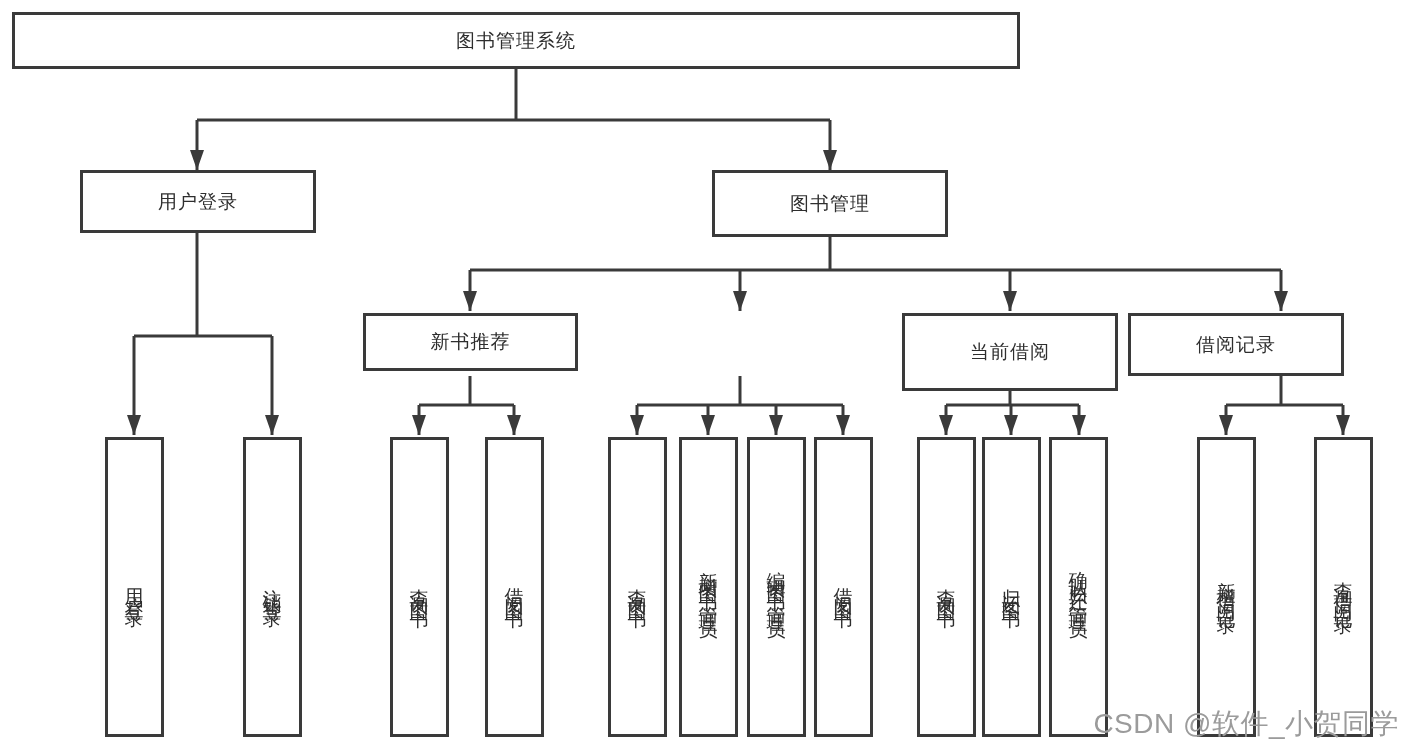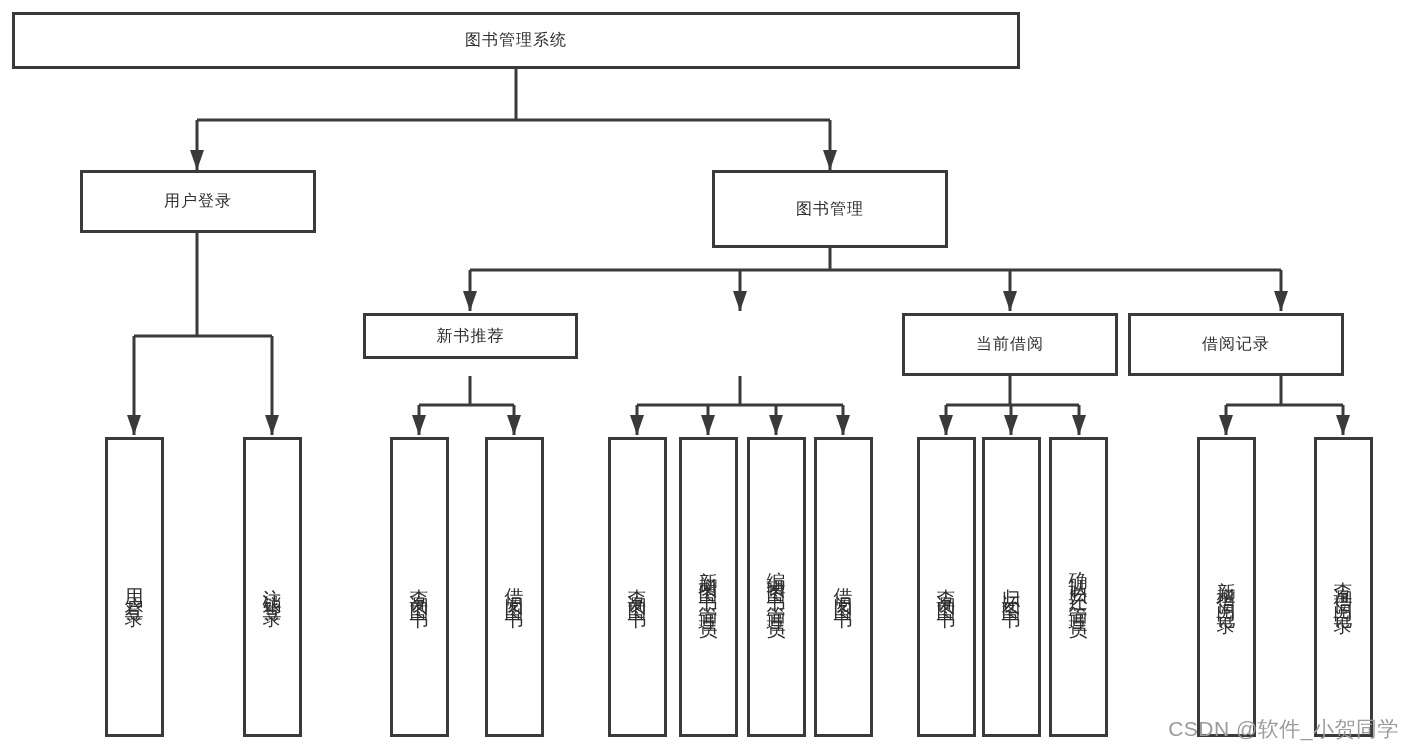--- a/index.html
+++ b/index.html
@@ -26,37 +26,37 @@
     box-sizing: border-box;
     border: 3px solid #3a3a3a;
     background: #ffffff;
     display: flex;
     align-items: center;
     justify-content: center;
     z-index: 2;
     color: #2e2e2e;
   }
   .hbox {
-    font-size: 16px;
+    font-size: 19px;
     letter-spacing: 1px;
   }
   .vbox {
     font-size: 19px;
   }
   .vbox span {
     writing-mode: vertical-rl;
     text-orientation: mixed;
     letter-spacing: 7px;
     line-height: 1;
   }
   .watermark {
     position: absolute;
     right: 6px;
     bottom: 4px;
-    font-size: 21px;
+    font-size: 28px;
     color: #9b9b9b;
     z-index: 3;
     letter-spacing: 0.5px;
     white-space: nowrap;
   }
 </style>
 </head>
 <body>
 
 <div class="canvas">
@@ -111,28 +111,28 @@
     </g>
   </svg>
 
   <div class="node hbox" style="left:12px;top:12px;width:1008px;height:57px">
     <span>图书管理系统</span>
   </div>
 
   <div class="node hbox" style="left:80px;top:170px;width:236px;height:63px">
     <span>用户登录</span>
   </div>
-  <div class="node hbox" style="left:712px;top:170px;width:236px;height:78px">
+  <div class="node hbox" style="left:712px;top:170px;width:236px;height:67px">
     <span>图书管理</span>
   </div>
 
-  <div class="node hbox" style="left:363px;top:313px;width:215px;height:46px">
+  <div class="node hbox" style="left:363px;top:313px;width:215px;height:58px">
     <span>新书推荐</span>
   </div>
-  <div class="node hbox" style="left:902px;top:313px;width:216px;height:63px">
+  <div class="node hbox" style="left:902px;top:313px;width:216px;height:78px">
     <span>当前借阅</span>
   </div>
   <div class="node hbox" style="left:1128px;top:313px;width:216px;height:63px">
     <span>借阅记录</span>
   </div>
 
   <div class="node vbox" style="left:105px;top:437px;width:59px;height:300px">
     <span>用户登录</span>
   </div>
   <div class="node vbox" style="left:243px;top:437px;width:59px;height:300px">

